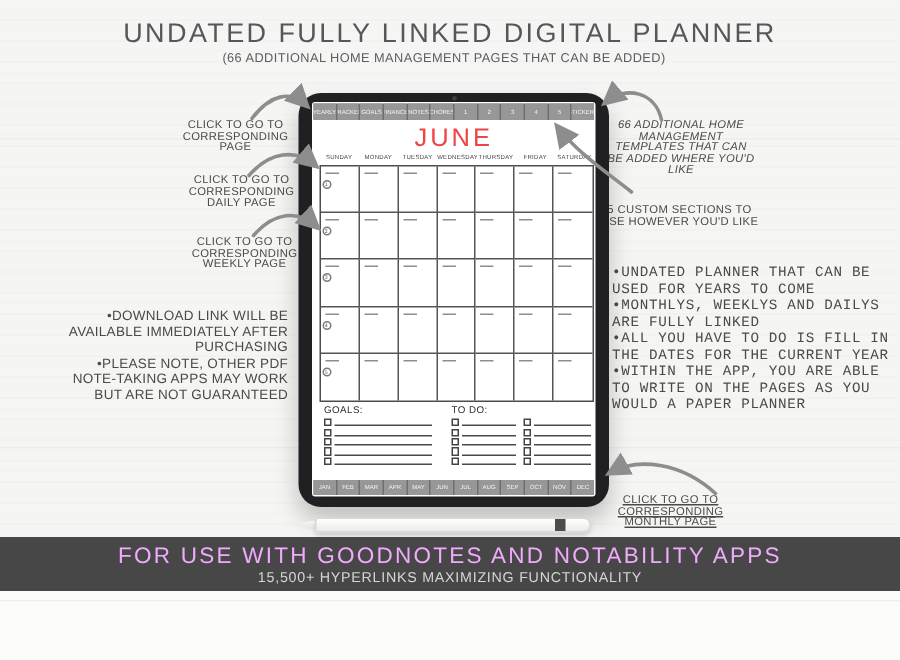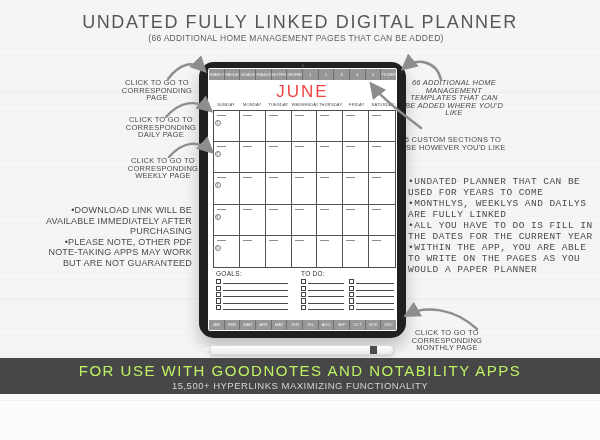--- a/index.html
+++ b/index.html
@@ -15,21 +15,21 @@
   .page-subtitle{position:absolute;top:33px;left:0;width:592px;text-align:center;
     font-size:8.5px;letter-spacing:0.3px;color:#5c5d60;}
   
   .ann{position:absolute;text-align:center;font-size:7.5px;line-height:7.6px;
     letter-spacing:0.25px;color:#4a4a4a;}
   .ann-a1{left:116px;top:79px;width:82px;}
   .ann-a2{left:118px;top:116px;width:86px;}
   .ann-a3{left:120px;top:157px;width:86px;}
   .ann-b1{left:404px;top:79px;width:100px;font-style:italic;}
   .ann-b2{left:400px;top:136px;width:106px;}
-  .ann-b3{left:410px;top:329px;width:74px;}
+  .ann-b3{left:410px;top:329px;width:74px;text-decoration:underline;}
   .bullets{position:absolute;color:#4a4a4a;}
   .bullets p{margin:0;}
   .bullets-left{left:42px;top:205px;width:150px;text-align:right;
     font-size:9px;line-height:10.6px;letter-spacing:0.2px;}
   .bullets-right{left:408px;top:176px;width:185px;text-align:left;
     font-size:9.5px;line-height:11px;letter-spacing:0.45px;font-family:Liberation Mono, monospace;}
   
   .tablet{position:absolute;left:199px;top:62px;width:207px;height:276px;
     background:#202023;border-radius:15px;box-shadow:0 9px 16px rgba(0,0,0,0.22);}
   .cam{position:absolute;top:2px;left:50%;transform:translateX(-50%);
@@ -72,21 +72,21 @@
     background:linear-gradient(180deg,#ffffff,#ebebe9);border:0.5px solid #d9d9d7;
     border-radius:2px 5px 5px 2px;box-shadow:0 2px 3px rgba(0,0,0,0.14);box-sizing:border-box;}
   .pencil-tip{position:absolute;left:0;top:1.5px;width:15px;height:7px;
     background:linear-gradient(180deg,#f7f7f5,#e1e1df);clip-path:polygon(0 50%,100% 0,100% 100%);}
   .pencil-band{position:absolute;right:16px;top:0;width:7px;height:100%;background:#4c4c4c;}
   
   .arrows{position:absolute;left:0;top:0;width:600px;height:440px;pointer-events:none;}
   
   .banner{position:absolute;left:0;top:358px;width:600px;height:36px;background:#474747;
     text-align:center;}
-  .banner-line1{font-size:15px;letter-spacing:1.5px;color:#bef264;padding-top:4px;}
+  .banner-line1{font-size:15px;letter-spacing:1.5px;color:#f0abfc;padding-top:4px;}
   .banner-line2{font-size:9.5px;letter-spacing:0.5px;color:#d5d5d5;margin-top:1px;}
   .footer-white{position:absolute;left:0;top:394px;width:600px;height:46px;background:#fcfcfb;}
   .footer-line{position:absolute;left:0;top:400px;width:600px;height:1px;background:rgba(0,0,0,0.05);}
 </style>
 </head>
 <body>
 
 <div class="canvas">
   <div class="seam" style="top:92px"></div>
   <div class="seam" style="top:298px"></div>

